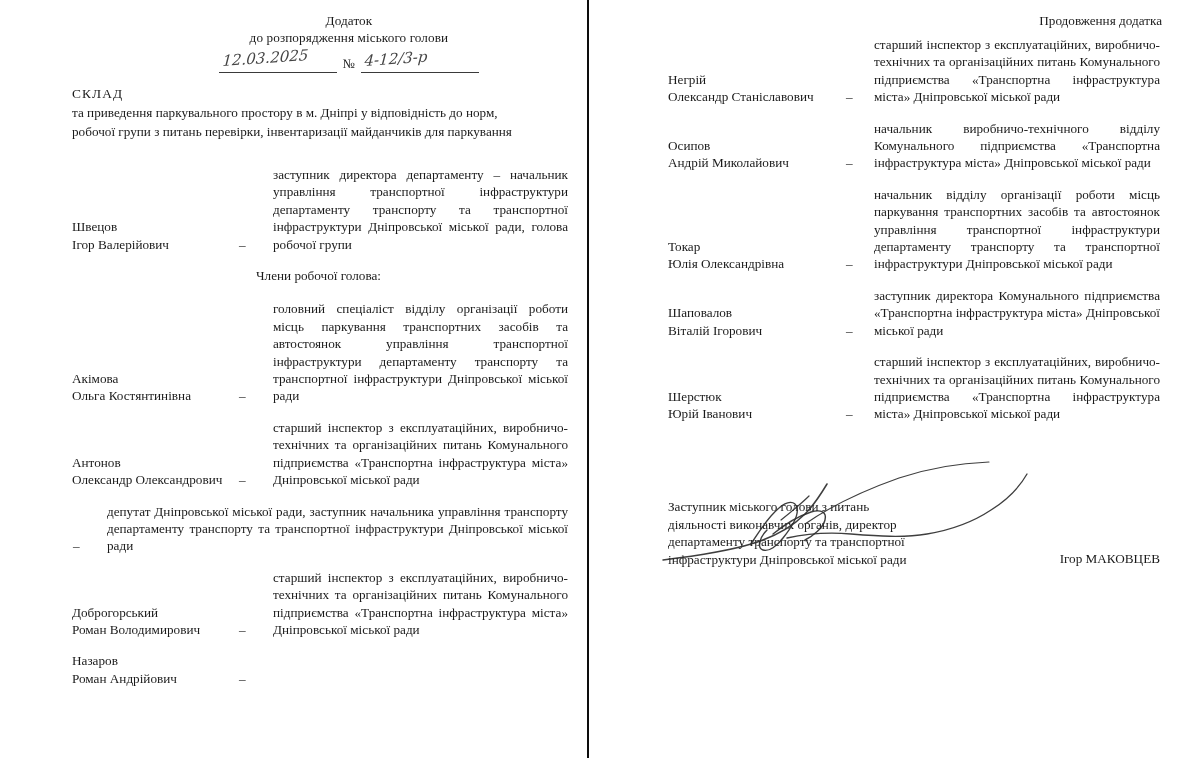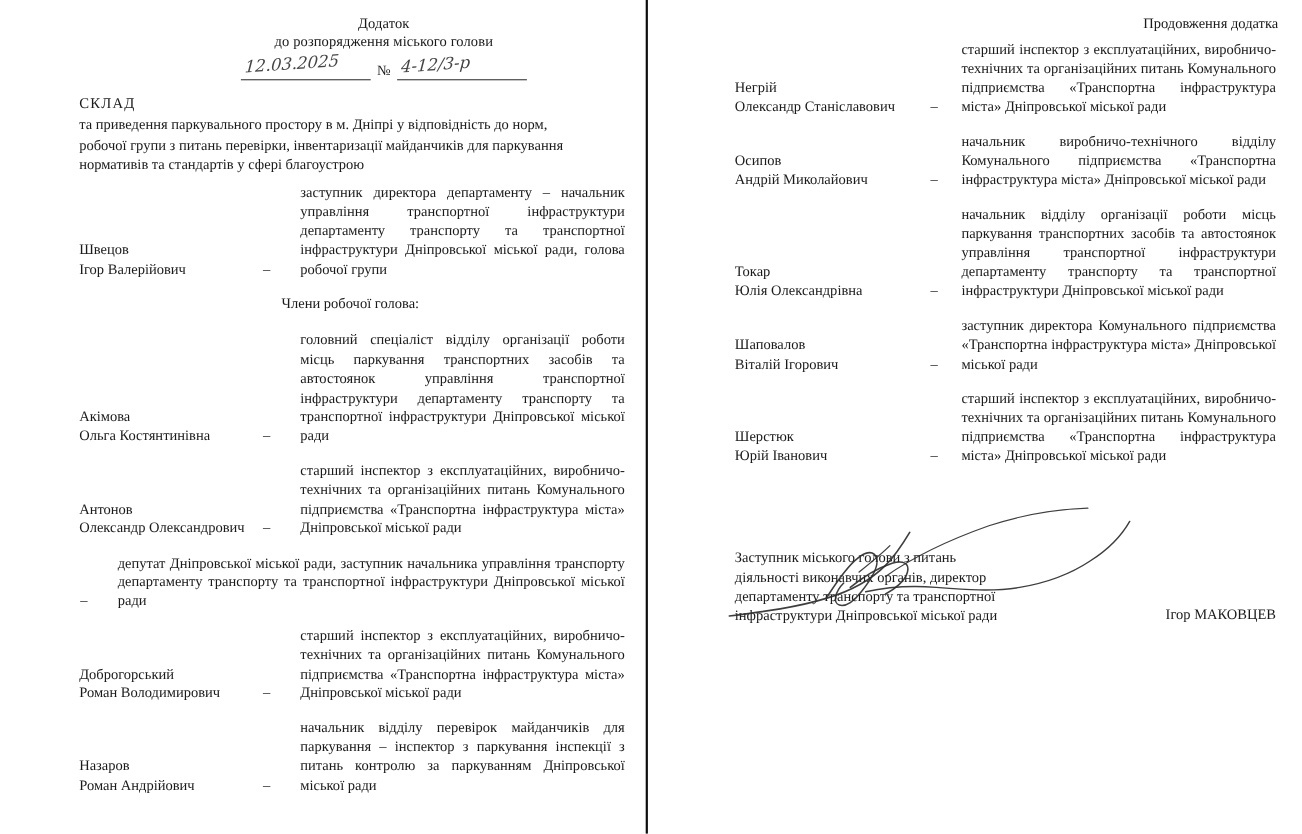--- a/index.html
+++ b/index.html
@@ -239,21 +239,20 @@
         <span class="hw-field hw-number">
           <span class="hw-ink">4-12/3-р</span>
         </span>
       </div>
     </div>
 
     <div class="doc-title">
       <div class="sklad">СКЛАД</div>
       <div class="subtitle">та приведення паркувального простору в м. Дніпрі у відповідність до норм,</div>
       <div class="subtitle">робочої групи з питань перевірки, інвентаризації майданчиків для паркування</div>
-      <div class="subtitle">нормативів та стандартів у сфері благоустрою</div>
     </div>
 
     <div class="entries entries-left">
 
       <div class="entry">
         <div class="name"><span>Швецов</span><br><span>Ігор Валерійович</span></div>
         <div class="dash">–</div>
         <div class="desc">заступник директора департаменту – начальник управління транспортної інфраструктури департаменту транспорту та транспортної інфраструктури Дніпровської міської ради, голова робочої групи</div>
       </div>
 
@@ -278,21 +277,20 @@
 
       <div class="entry">
         <div class="name"><span>Доброгорський</span><br><span>Роман Володимирович</span></div>
         <div class="dash">–</div>
         <div class="desc">старший інспектор з експлуатаційних, виробничо-технічних та організаційних питань Комунального підприємства «Транспортна інфраструктура міста» Дніпровської міської ради</div>
       </div>
 
       <div class="entry">
         <div class="name"><span>Назаров</span><br><span>Роман Андрійович</span></div>
         <div class="dash">–</div>
-        <div class="desc">начальник відділу перевірок майданчиків для паркування – інспектор з паркування інспекції з питань контролю за паркуванням Дніпровської міської ради</div>
       </div>
 
     </div>
   </div>
 
   <div class="page page-right">
 
     <div class="cont-hdr">Продовження додатка</div>
 
   </div>

